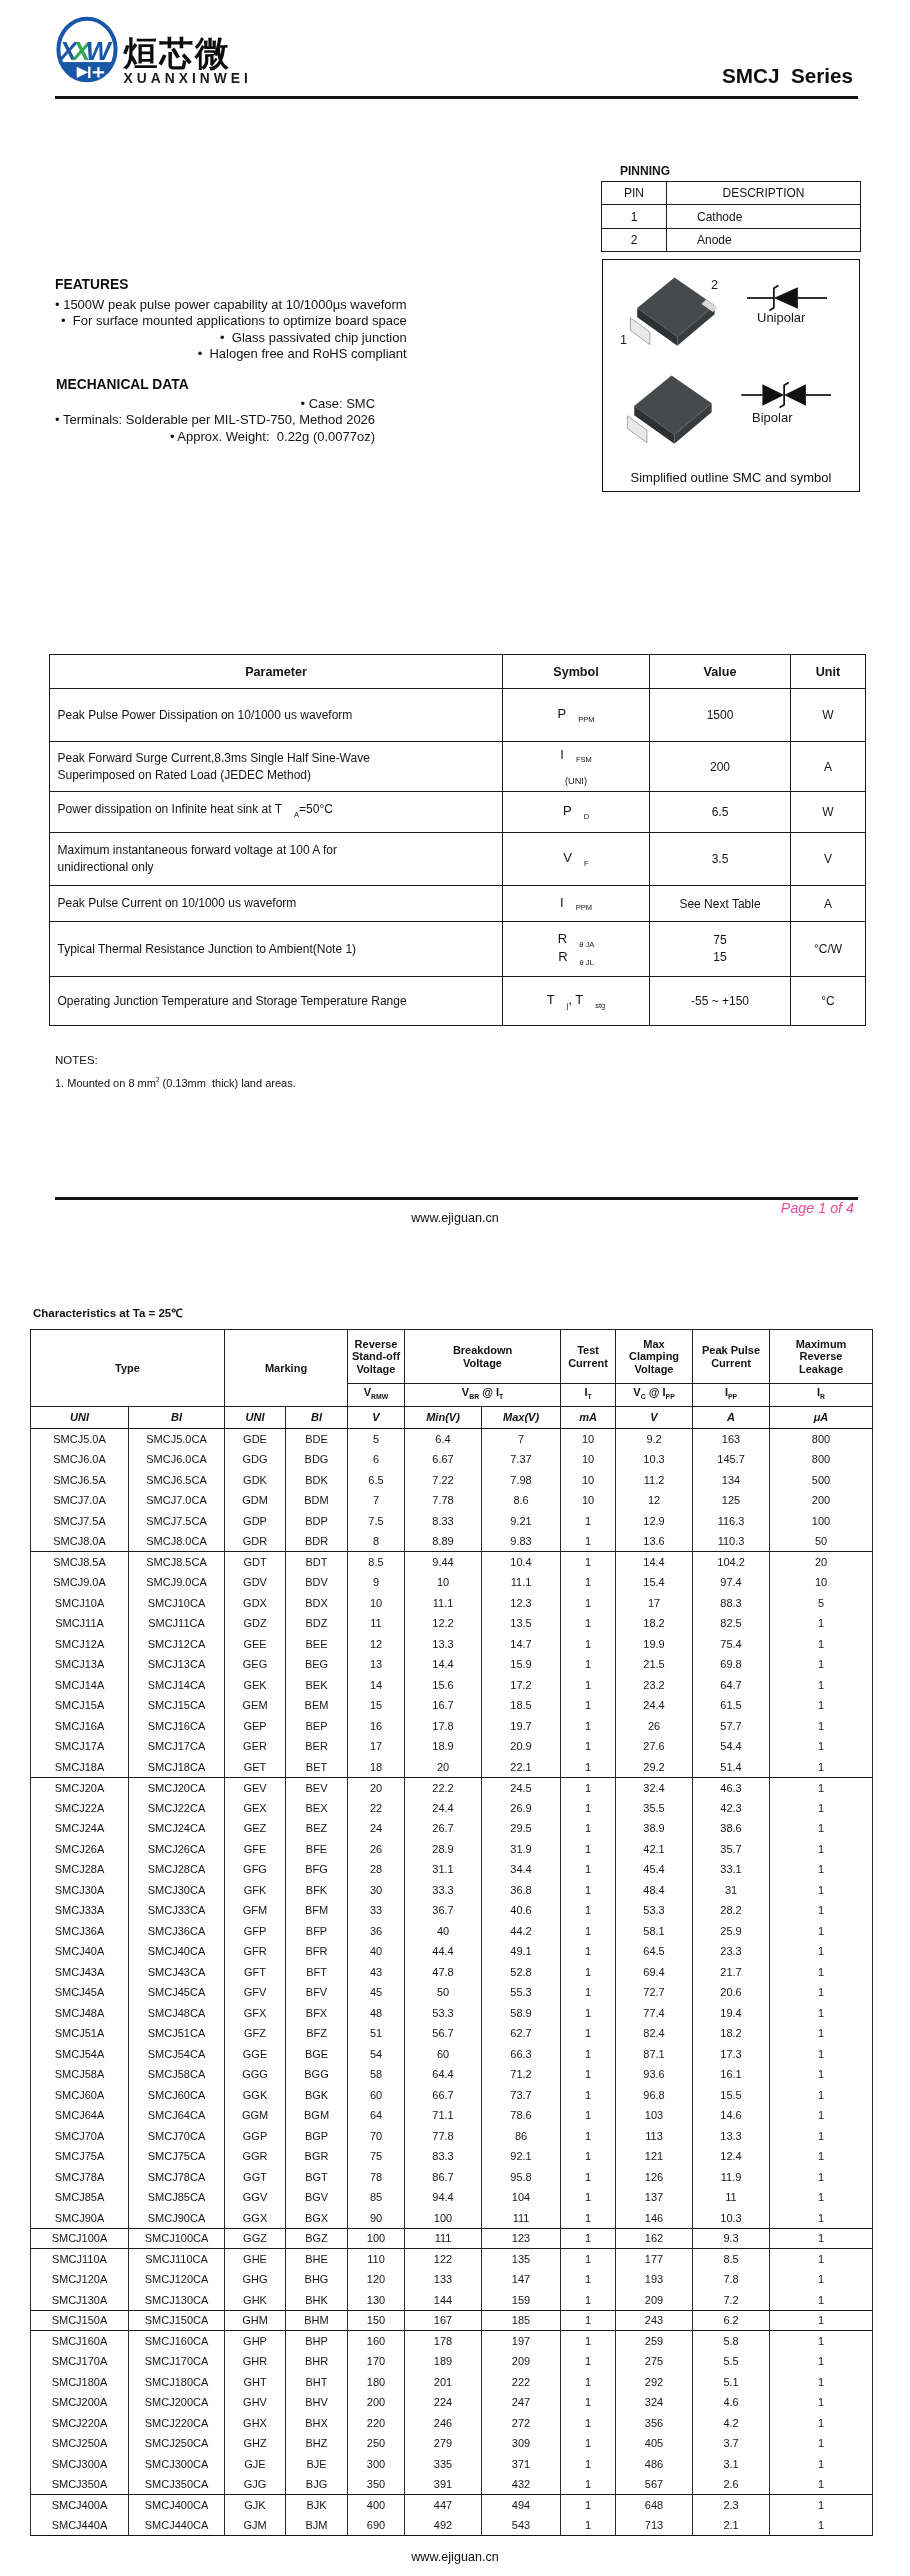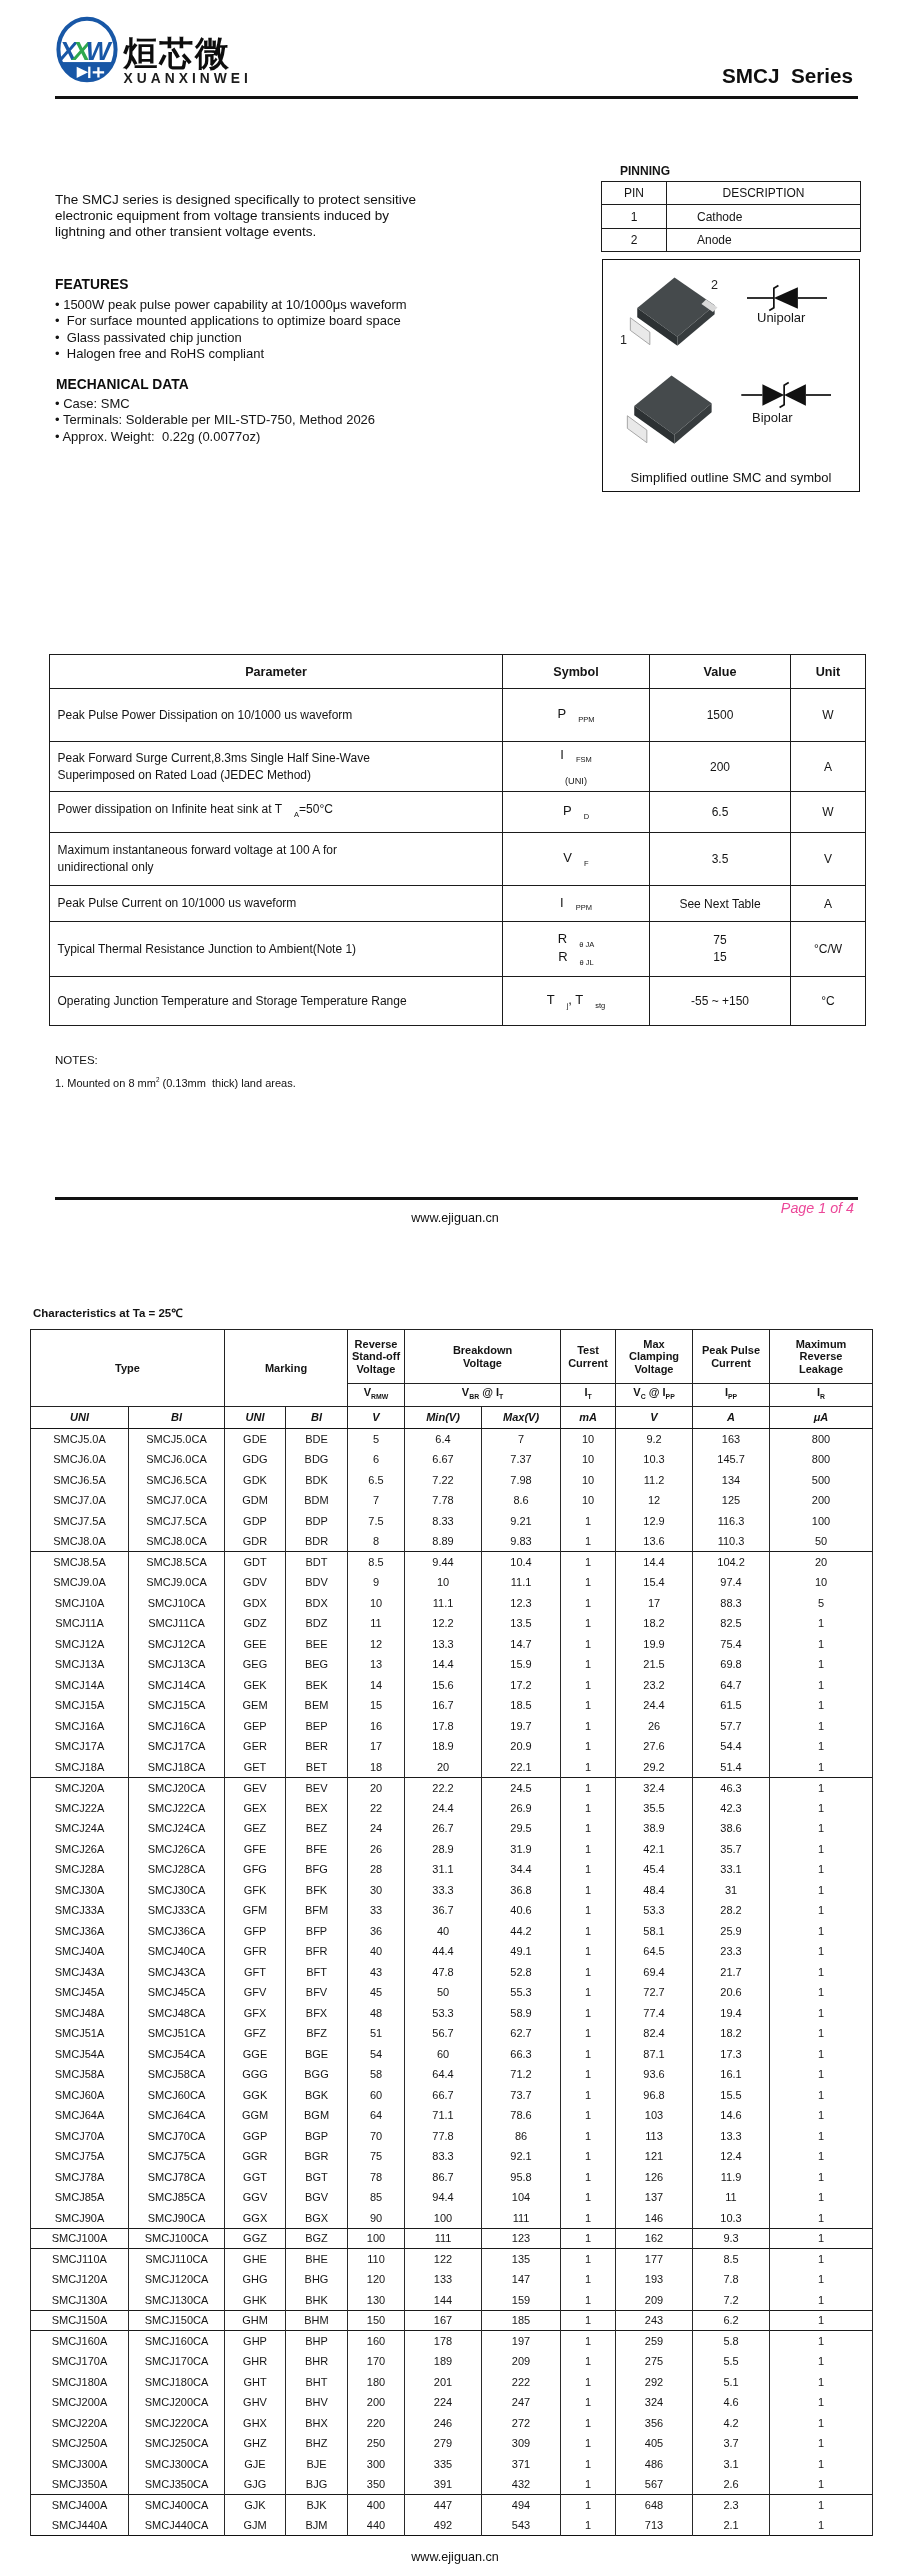--- a/index.html
+++ b/index.html
@@ -18,21 +18,21 @@
   .rule2{top:1197px;height:2.9px;}
 
   
   .intro{left:55px;top:192px;font-size:13.5px;line-height:16px;white-space:pre-line;color:#101010;}
   .sec-h{font-size:13.8px;font-weight:700;color:#0d0d0d;}
   .features-h{left:55px;top:277px;}
   .features-list{left:55px;top:297px;font-size:13px;line-height:16.4px;}
   .mech-h{left:56px;top:377px;}
   .mech-list{left:55px;top:396px;font-size:13px;line-height:16.4px;}
   .blist{list-style:none;margin:0;padding:0;}
-  .blist li{white-space:pre-wrap;}
+  .blist li{white-space:pre-wrap;text-align:right;}
 
   
   .pinning-h{left:620px;top:164px;font-size:12px;font-weight:700;}
   .pin-table{left:601px;top:181px;border-collapse:collapse;table-layout:fixed;width:260px;}
   .pin-table th,.pin-table td{border:1.1px solid #1c1c1c;font-size:12px;height:22.4px;padding:0;}
   .pin-table th{font-weight:400;text-align:center;}
   .pin-table td.pin{ text-align:center;}
   .pin-table td.desc{text-align:left;padding-left:30px;}
 
   
@@ -111,23 +111,20 @@
       </g>
     </svg>
     <div class="logo-text">
       <div class="brand-cn">烜芯微</div>
       <div class="brand-en">XUANXINWEI</div>
     </div>
   </div>
   <div class="abs series-title">SMCJ  Series</div>
   <div class="abs rule rule1"></div>
 
-  <div class="abs intro">The SMCJ series is designed specifically to protect sensitive
-electronic equipment from voltage transients induced by
-lightning and other transient voltage events.</div>
 
   <div class="abs sec-h features-h">FEATURES</div>
   <ul class="abs blist features-list">
     <li>• 1500W peak pulse power capability at 10/1000μs waveform</li>
     <li>•  For surface mounted applications to optimize board space</li>
     <li>•  Glass passivated chip junction</li>
     <li>•  Halogen free and RoHS compliant</li>
   </ul>
 
   <div class="abs sec-h mech-h">MECHANICAL DATA</div>
@@ -1020,21 +1017,21 @@
           <td>1</td>
           <td>648</td>
           <td>2.3</td>
           <td>1</td>
         </tr>
         <tr>
           <td>SMCJ440A</td>
           <td>SMCJ440CA</td>
           <td>GJM</td>
           <td>BJM</td>
-          <td>440</td>
+          <td>690</td>
           <td>492</td>
           <td>543</td>
           <td>1</td>
           <td>713</td>
           <td>2.1</td>
           <td>1</td>
         </tr>
       </tbody>
   </table>
 

